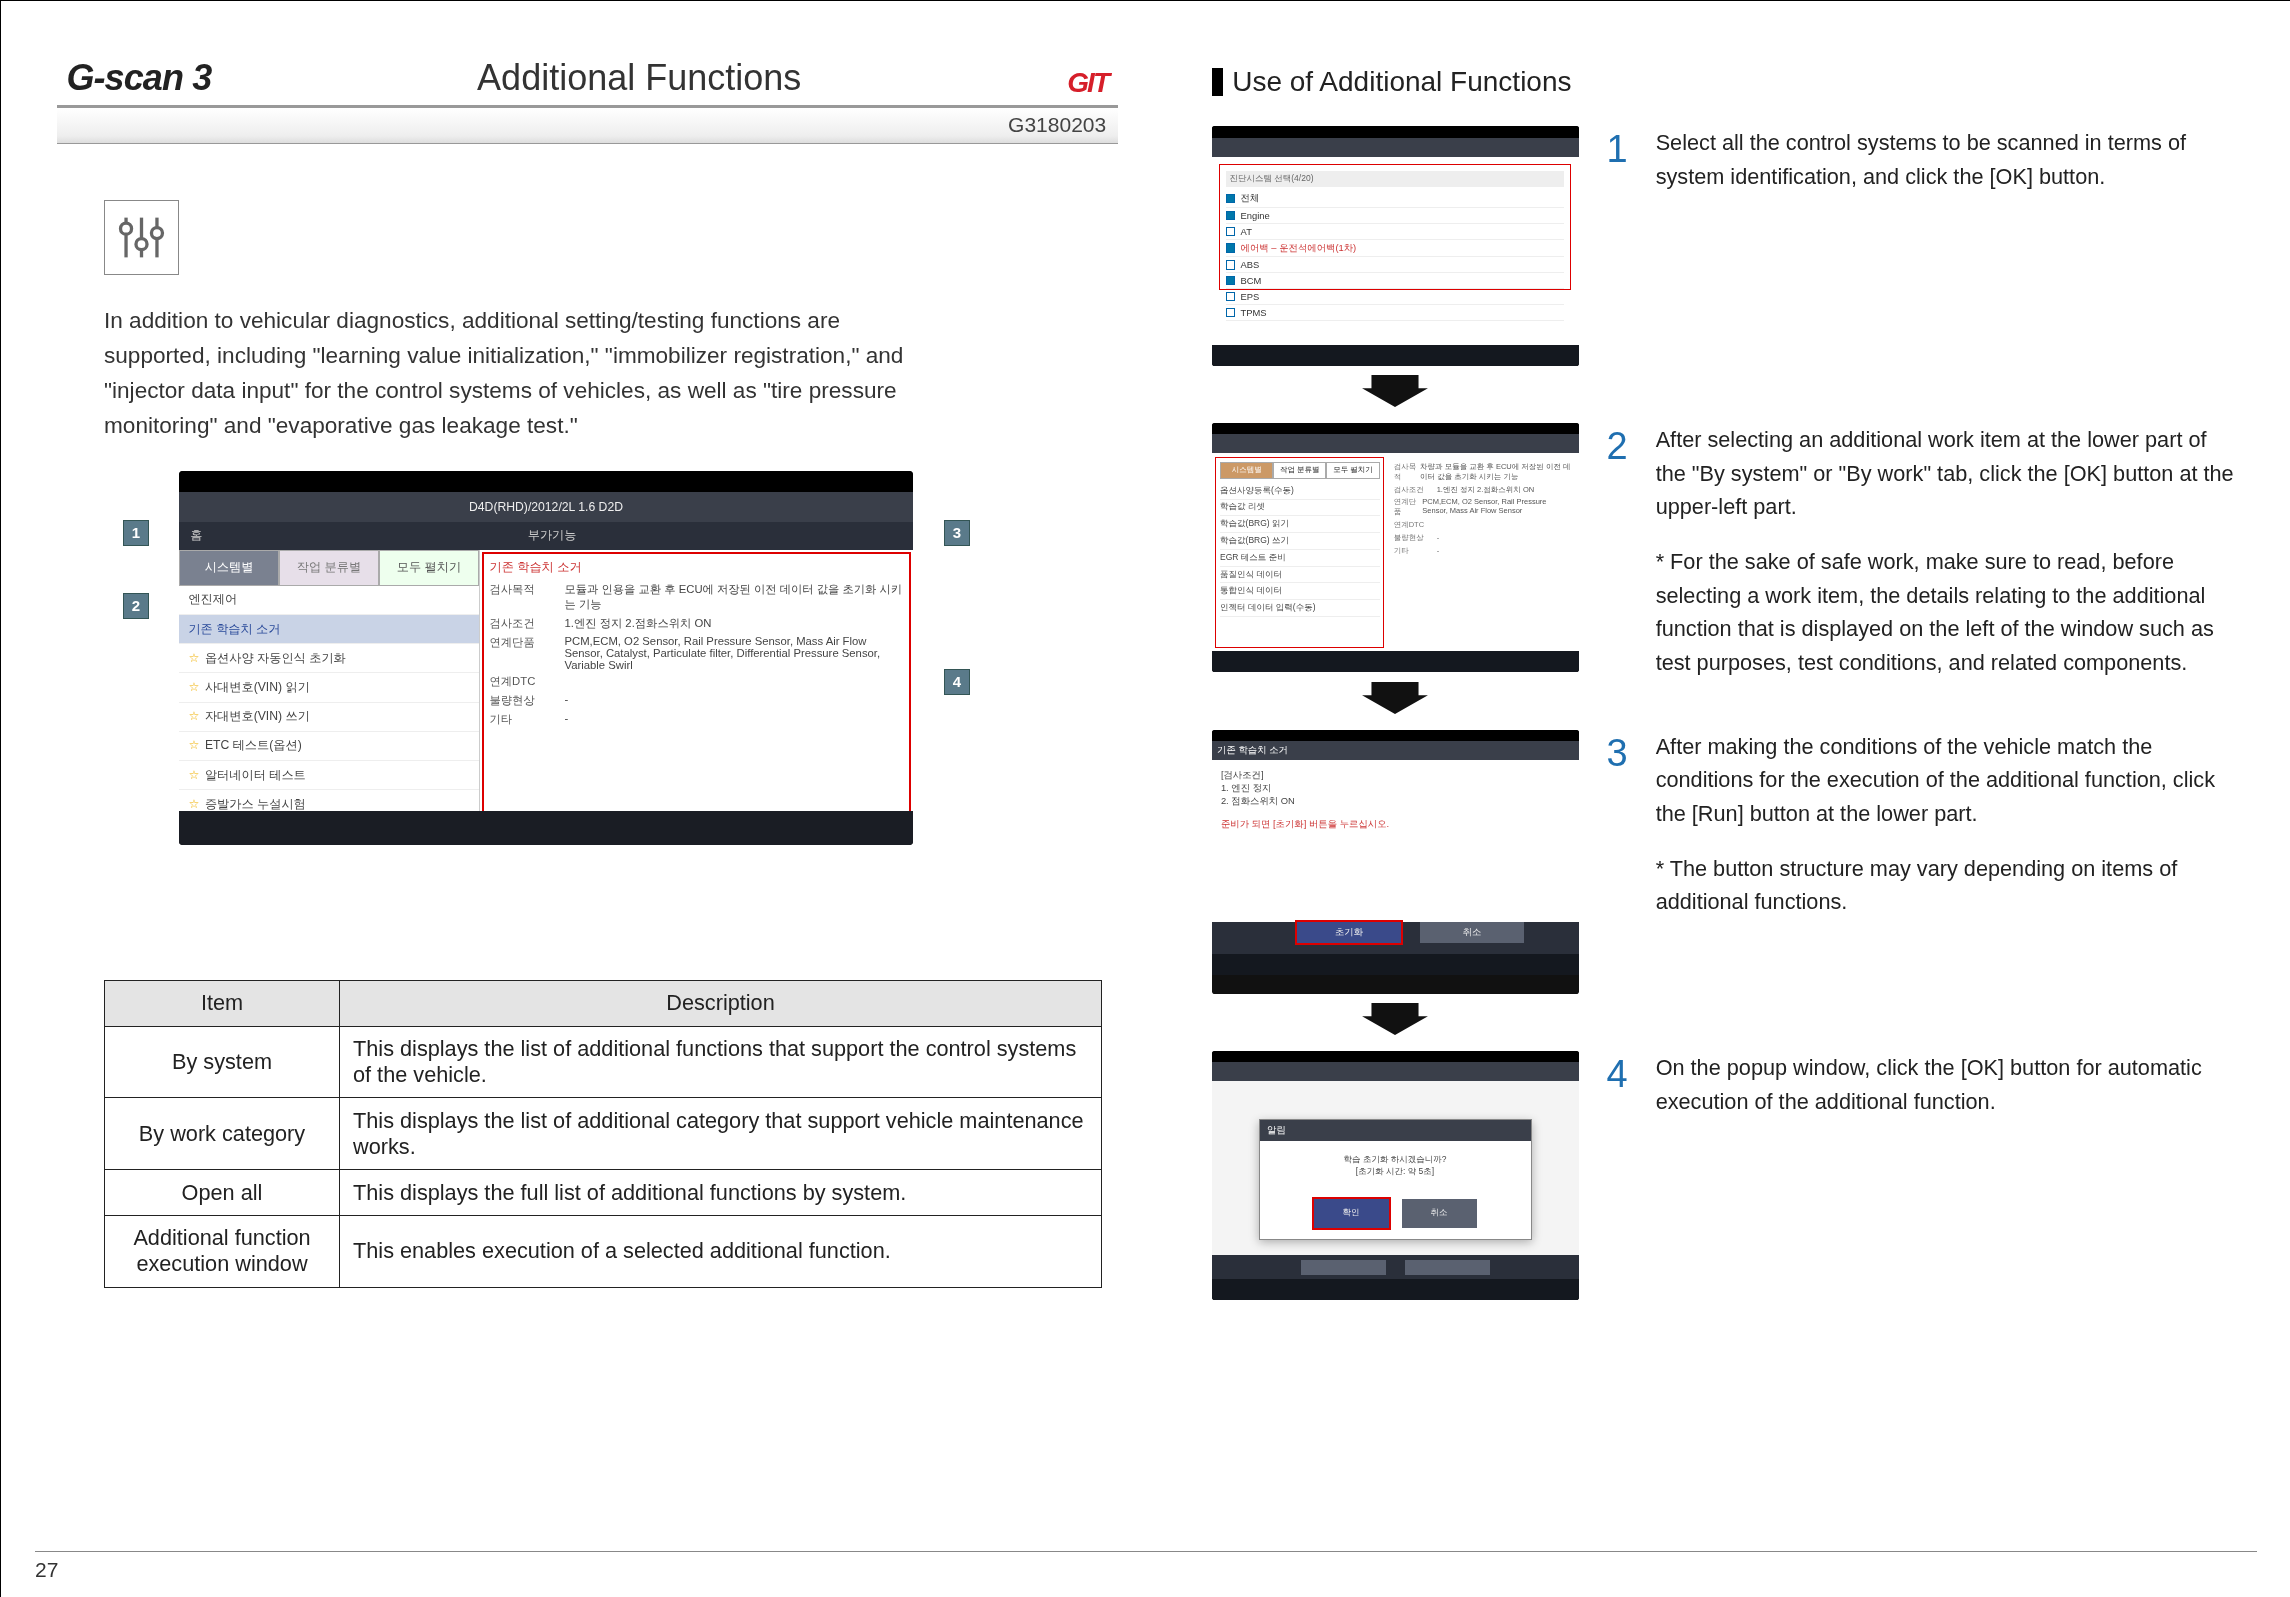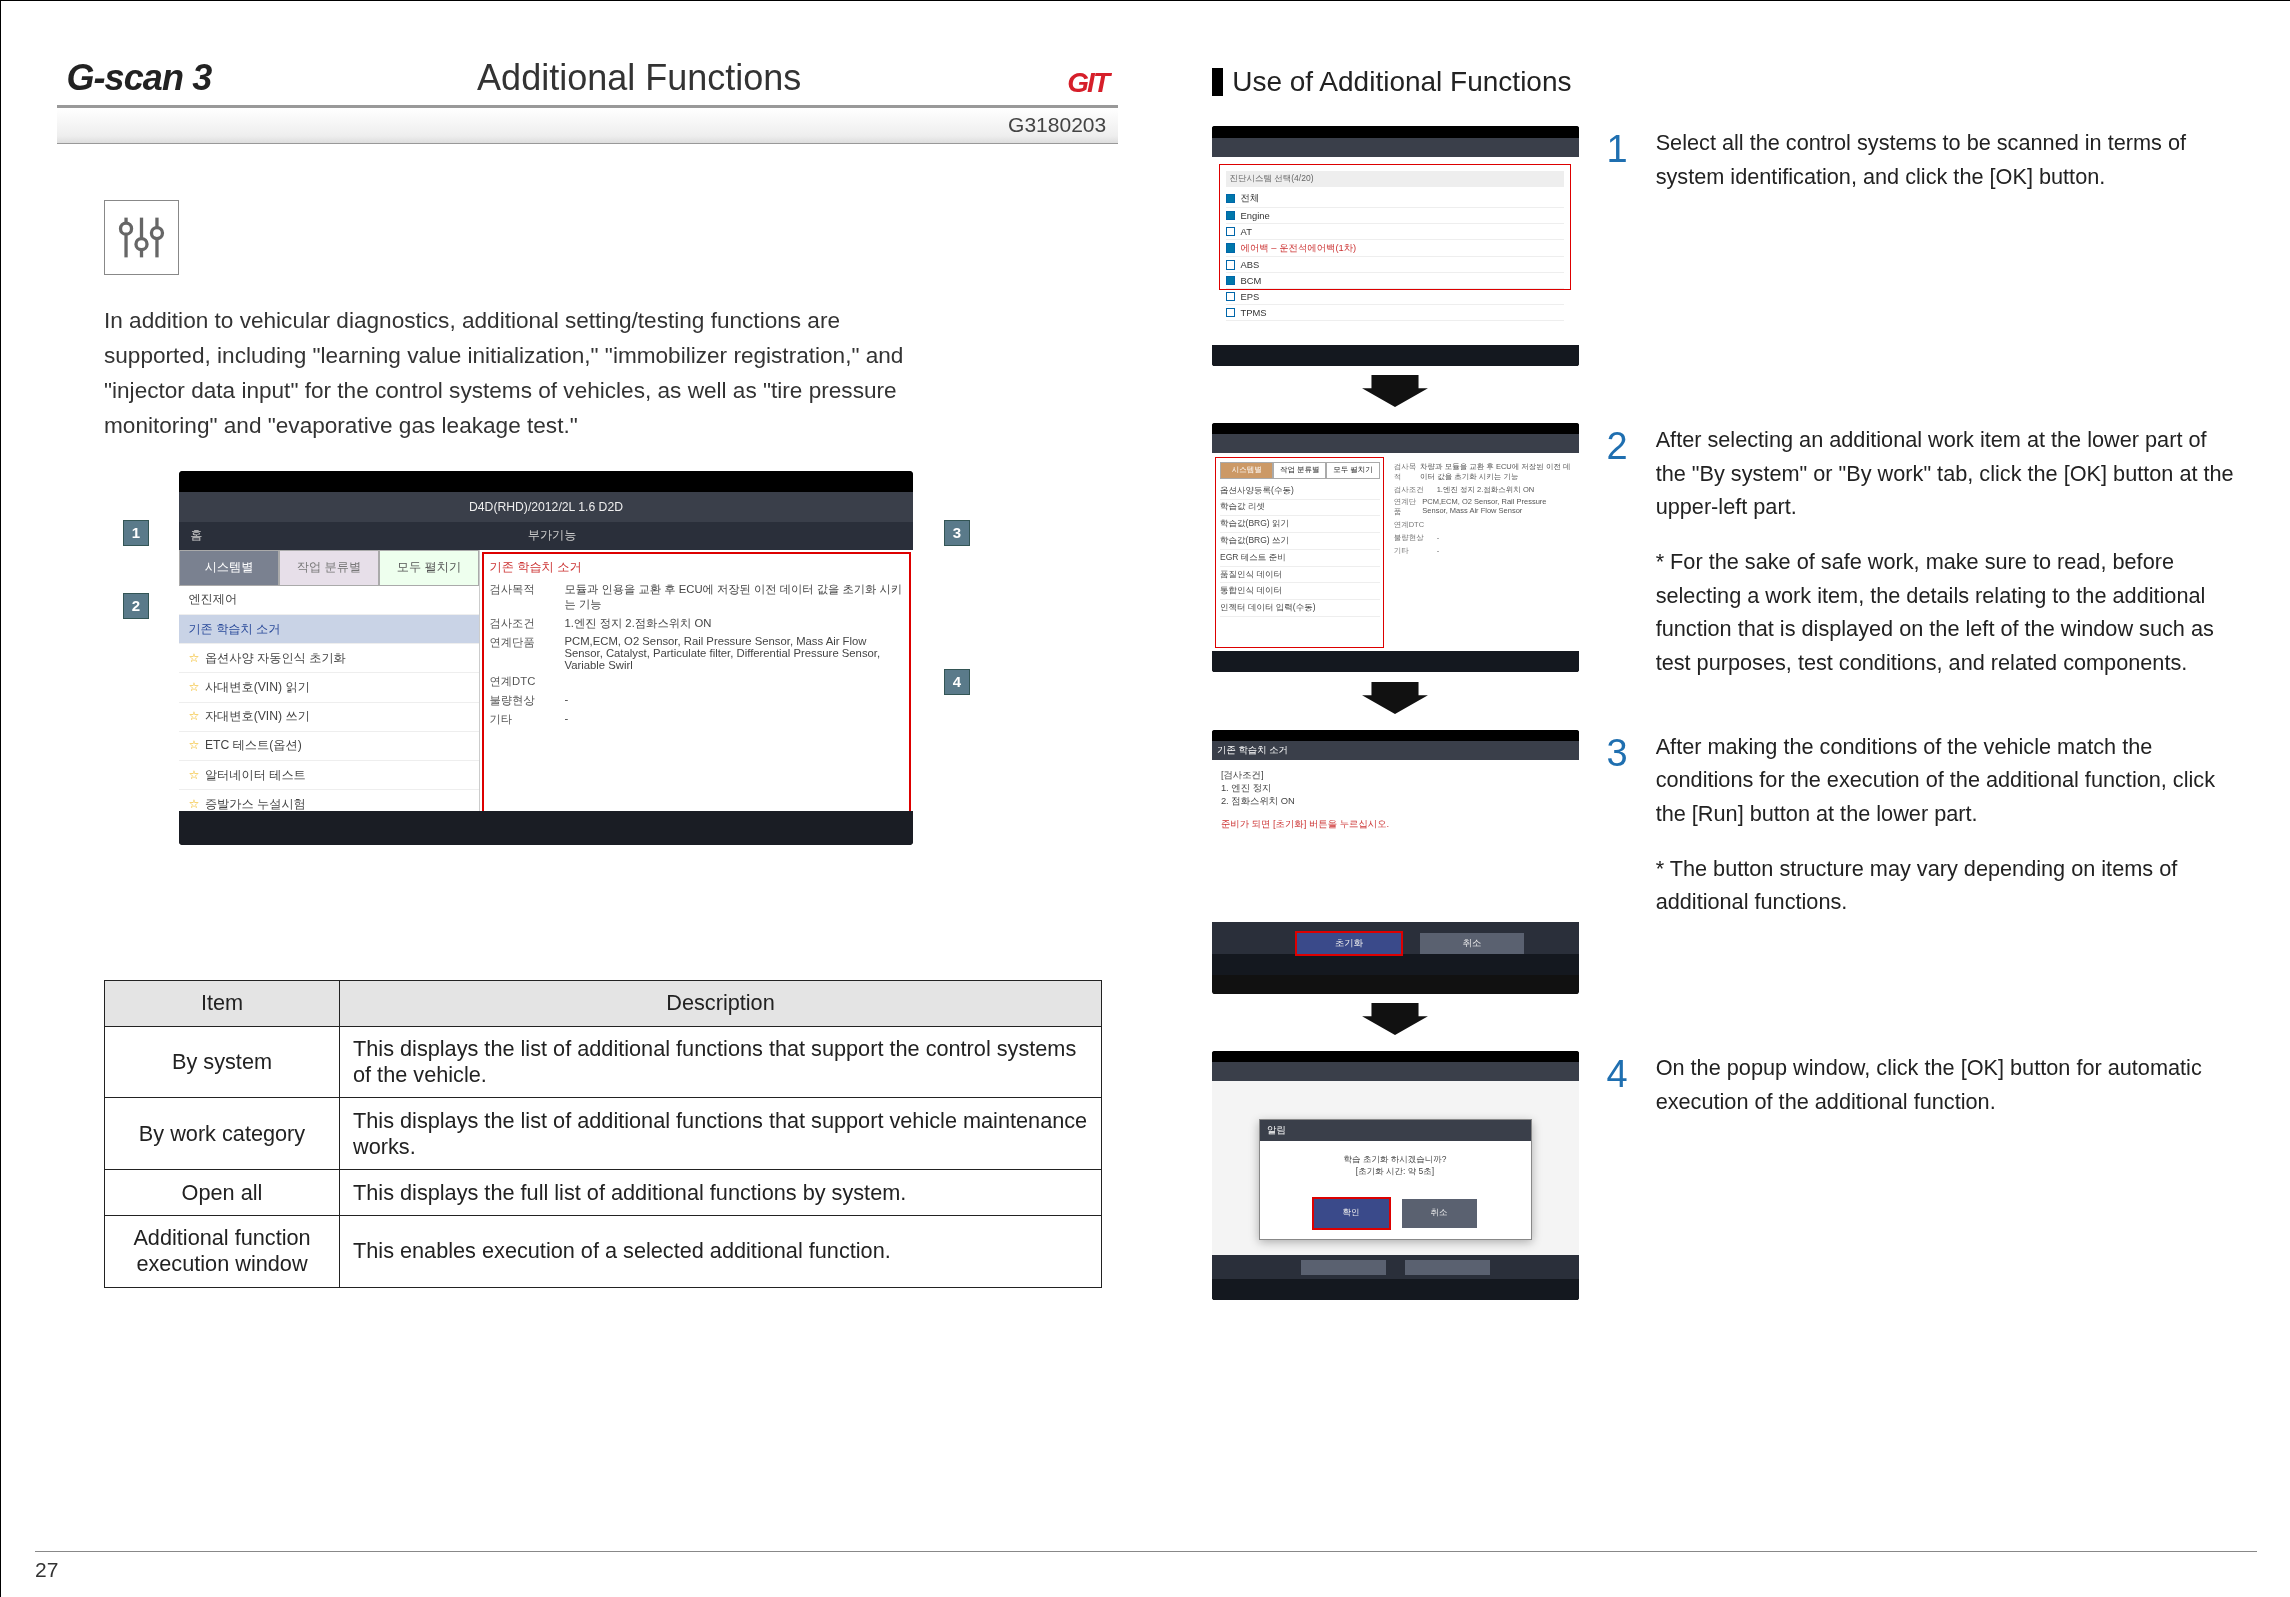--- a/index.html
+++ b/index.html
@@ -85,21 +85,21 @@
   .thumb2 .lp .mi { padding:1.9px 0; border-bottom:0.9px solid #eee; color:#444; }
   .thumb2 .rp { flex:1; padding:5.6px; font-size:7.5px; color:#555; }
   .thumb2 .rp .rrow { display:flex; margin:2.8px 0; }
   .thumb2 .rp .rrow .k { width:43px; color:#777; }
 
   .thumb3 { height:264px; }
   .thumb3 .tb-body { height:213px; background:#fff; position:relative; }
   .thumb3 .tb-body .top { height:19px; background:#3a3f4a; color:#fff; font-size:9.4px; padding:2.8px 5.6px; }
   .thumb3 .tb-body .cond { padding:9.4px; font-size:9.4px; color:#444; }
   .thumb3 .tb-body .cond .red { color:#c33; }
-  .thumb3 .btns { position:absolute; left:0; right:0; bottom:0; height:32px; background:#2a2f3a; display:flex; align-items:flex-end; justify-content:center; gap:19px;padding-left:31px; }
+  .thumb3 .btns { position:absolute; left:0; right:0; bottom:0; height:32px; background:#2a2f3a; display:flex; align-items:flex-start; justify-content:center; gap:19px;padding-left:31px; }
   .thumb3 .btns .b { width:104px; height:21px; background:#5a6170; color:#eee; font-size:9.4px; display:flex; align-items:center; justify-content:center; }
   .thumb3 .btns .b.run { background:#3a4a8a; outline:2.8px solid #d00; }
 
   .thumb4 .tb-body { height:198px; position:relative; background:#f4f4f4; }
   .thumb4 .popup { position:absolute; left:47px; top:38px; right:47px; background:#fff; border:0.9px solid #888; box-shadow:0 2.8px 9.4px rgba(0,0,0,.3); }
   .thumb4 .popup .pt { background:#3a3f4a; color:#fff; font-size:9.4px; padding:3.8px 7.5px; }
   .thumb4 .popup .pb { padding:13px 9.4px; font-size:8.5px; color:#444; text-align:center; }
   .thumb4 .popup .pbt { display:flex; justify-content:center; gap:13px; padding:7.5px 0 11.3px 0; }
   .thumb4 .popup .pbt .b { width:75px; height:29px; background:#5a6170; color:#eee; font-size:8.5px; display:flex; align-items:center; justify-content:center; }
   .thumb4 .popup .pbt .b.ok { background:#3a4a8a; outline:2.8px solid #d00; }
@@ -207,21 +207,21 @@
             <tr>
           <th>Item</th>
           <th>Description</th>
         </tr>
         <tr>
           <td class="item">By system</td>
           <td>This displays the list of additional functions that support the control systems of the vehicle.</td>
         </tr>
         <tr>
           <td class="item">By work category</td>
-          <td>This displays the list of additional functions that support vehicle maintenance works.</td>
+          <td>This displays the list of additional category that support vehicle maintenance works.</td>
         </tr>
         <tr>
           <td class="item">Open all</td>
           <td>This displays the full list of additional functions by system.</td>
         </tr>
         <tr>
           <td class="item">Additional function execution window</td>
           <td>This enables execution of a selected additional function.</td>
         </tr>
       </tbody>

